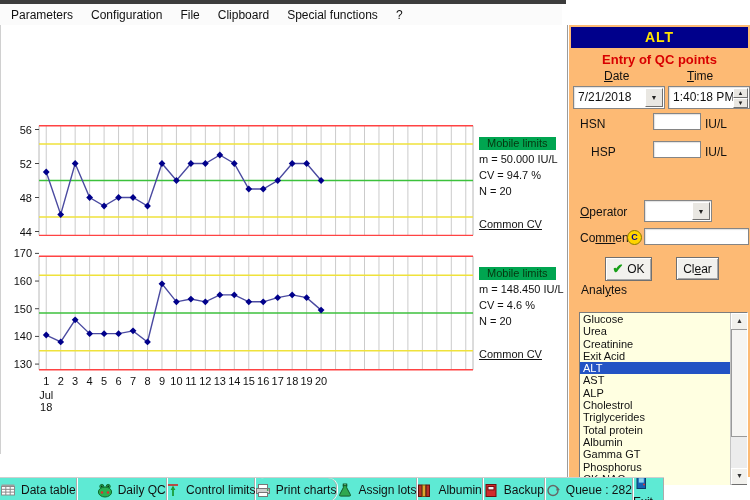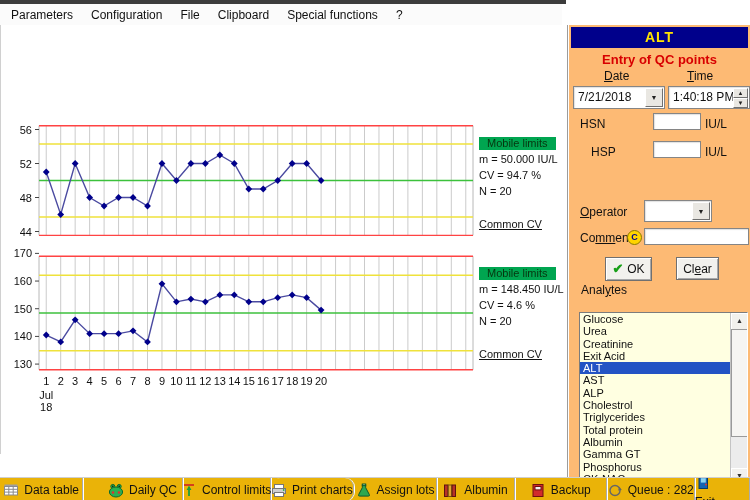--- a/index.html
+++ b/index.html
@@ -58,21 +58,21 @@
   .listbox ul{margin:0;padding:0;list-style:none;font-size:11px;}
   .listbox li{height:12.3px;line-height:12.3px;padding-left:3px;white-space:nowrap;}
   .listbox li.selected{background:#2353C4;color:#fff;}
   .list-sb{position:absolute;right:0;top:0;bottom:0;width:16px;background:#ececec;border-left:1px solid #c4c4c4;}
   .sb-btn{position:absolute;left:0;width:15px;height:15px;background:#f2f1ed;border:1px solid #fff;
           border-right-color:#6f6f6f;border-bottom-color:#6f6f6f;font-size:7px;line-height:13px;
           text-align:center;color:#333;}
   .sb-up{top:0;} .sb-down{bottom:0;}
   .sb-thumb{position:absolute;left:0;top:16px;width:15px;height:106px;background:#f6f5f2;
             border:1px solid #9a9a9a;}
-  .toolbar{position:absolute;left:0;top:477px;width:750px;height:23px;background:#eab308;
+  .toolbar{position:absolute;left:0;top:477px;width:664px;height:23px;background:#5eead4;
            border-top:1px solid #cfcfcf;display:flex;overflow:hidden;}
   .tb-item{display:flex;align-items:flex-start;justify-content:center;gap:5px;padding-top:5px;
            border-right:1px solid #ababab;box-shadow:1px 0 0 #ffffff;font-size:12px;
            box-sizing:border-box;white-space:nowrap;}
   .tb-item .ticon{width:16px;height:15px;display:inline-block;}
   .tb-item .ticon svg{width:16px;height:15px;display:block;}
 </style>
 </head>
 <body>
 

